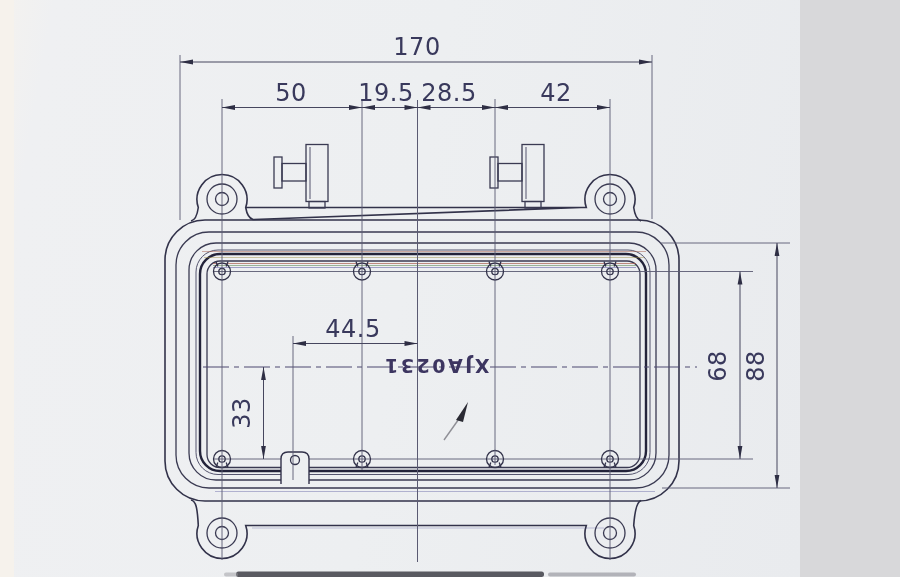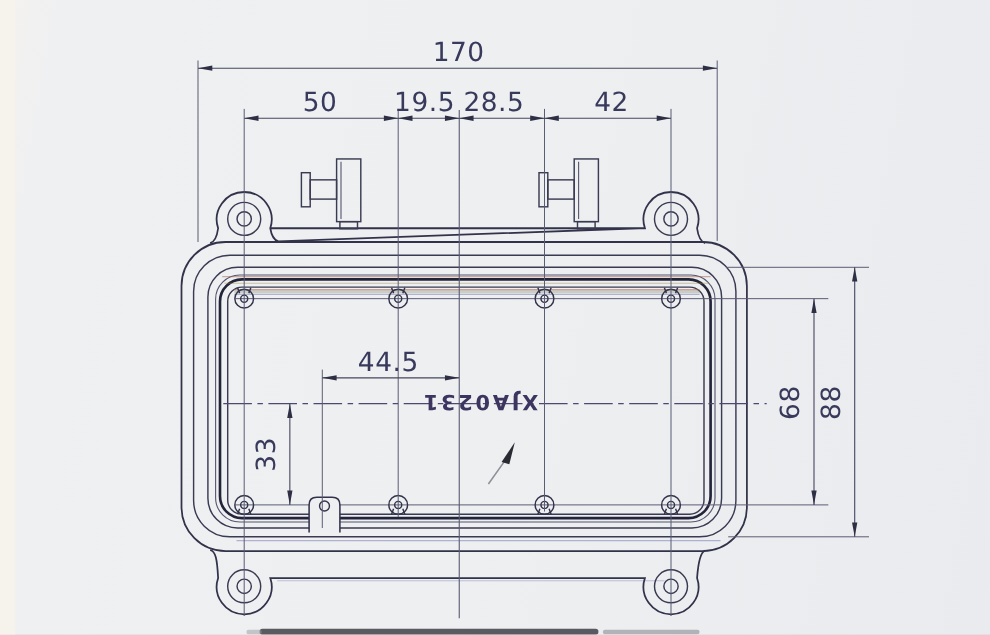--- a/index.html
+++ b/index.html
@@ -1,17 +1,17 @@
 <!DOCTYPE html>
 <html><head>
 <meta charset="utf-8">
 <style>
   html,body{margin:0;padding:0;background:#d8d8da;}
   .stage{
-    position:relative;width:900px;height:577px;overflow:hidden;
+    position:relative;width:800px;height:577px;overflow:hidden;
     background:linear-gradient(100deg,#f4f2ef 0%,#eff0f2 6%,#edeff1 50%,#e9ebee 100%);
     font-family:"DejaVu Sans",sans-serif;
   }
   svg{position:absolute;left:0;top:0;}
   .ink   {stroke:#32324a;fill:none;stroke-width:1.6;}
   .ink2  {stroke:#3a3a52;fill:none;stroke-width:1.3;}
   .dark  {stroke:#23233a;fill:none;stroke-width:2.4;}
   .thin  {stroke:#55556e;fill:none;stroke-width:1;}
   .ext   {stroke:#5a5a72;fill:none;stroke-width:0.9;}
   .dimln {stroke:#46465e;fill:none;stroke-width:1;}

